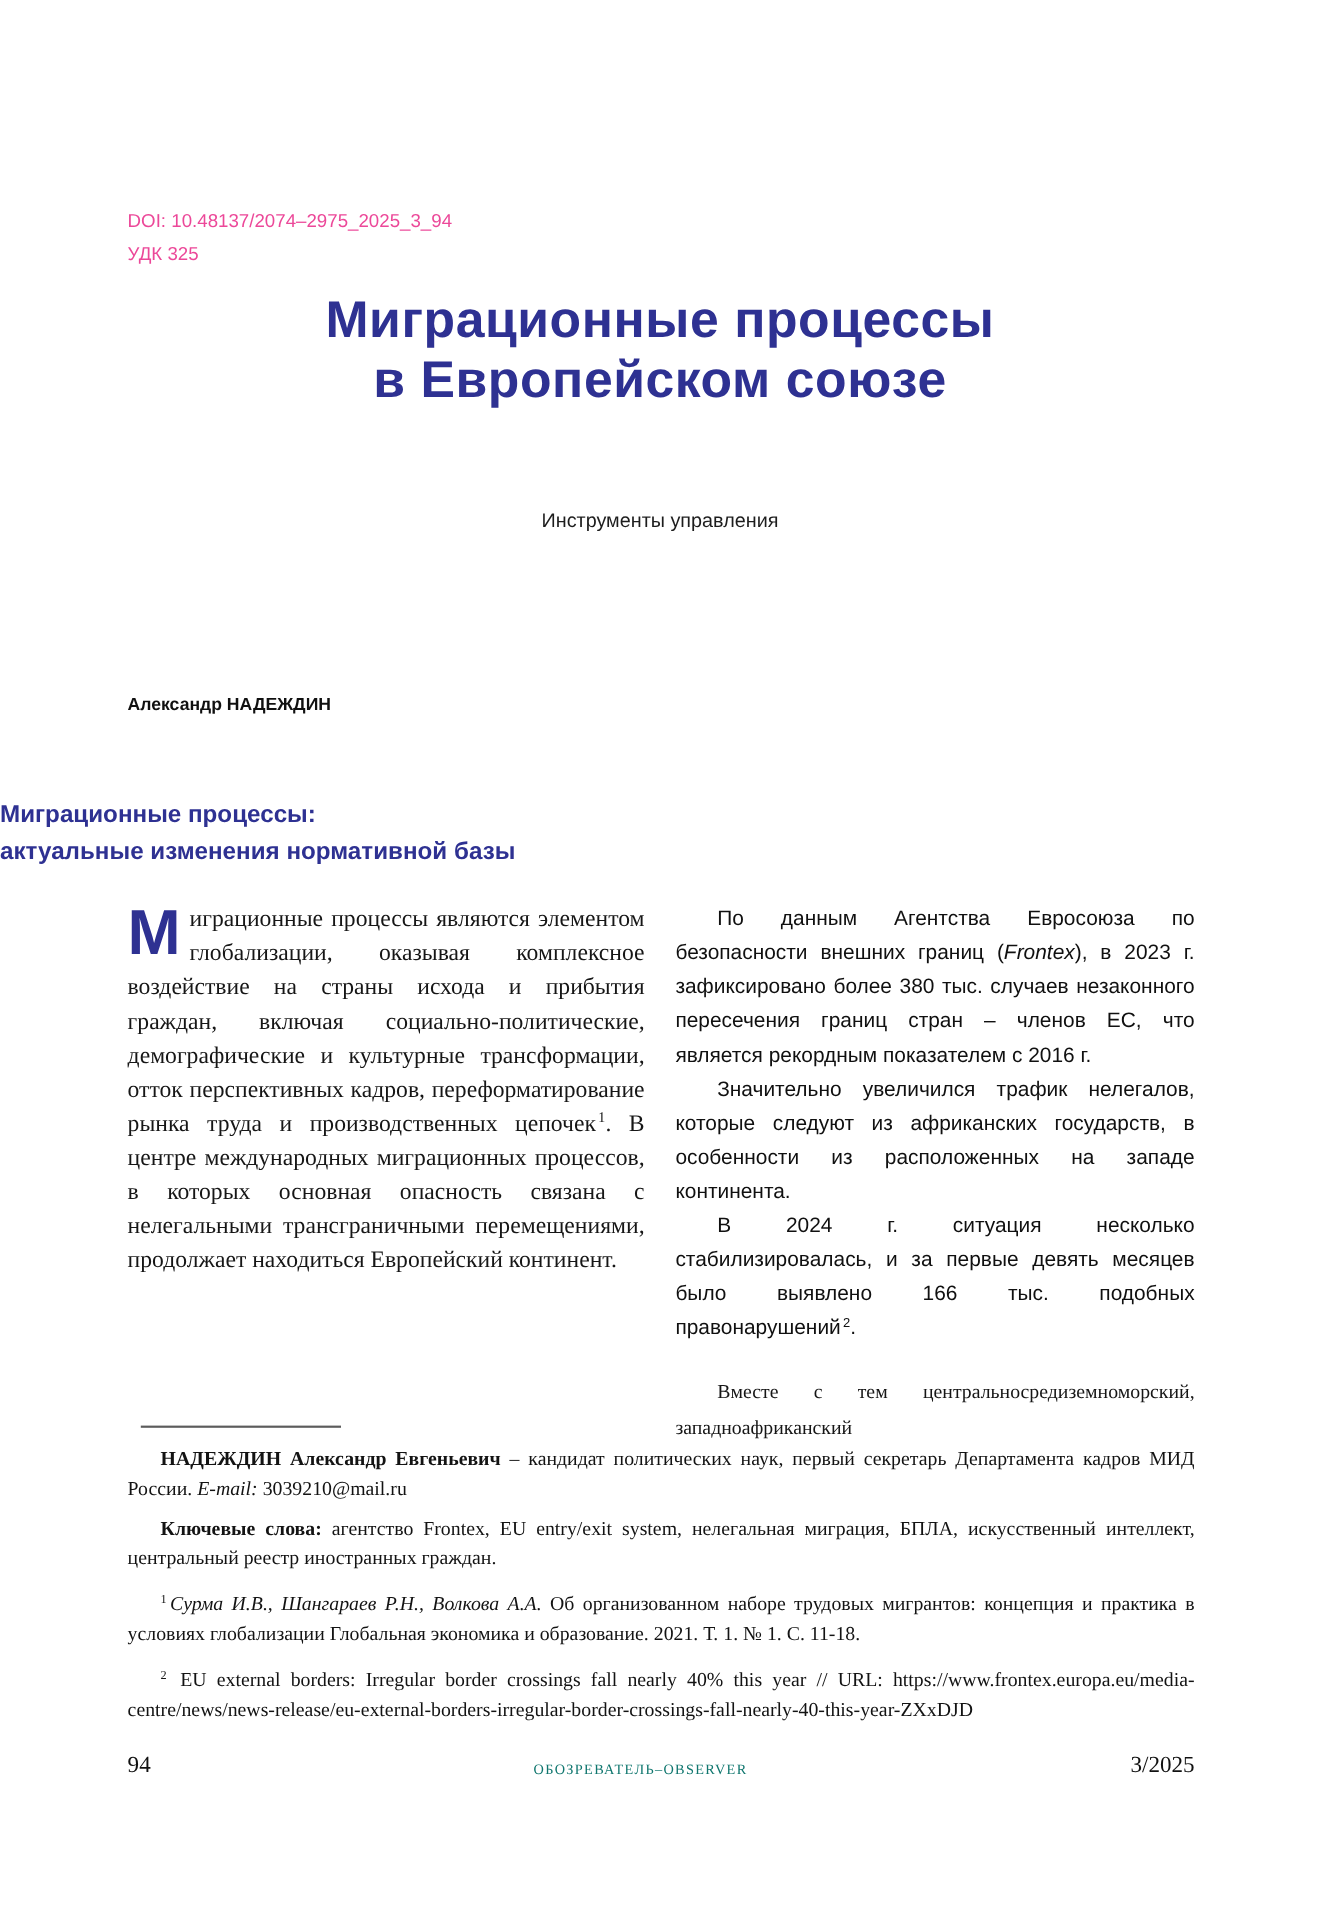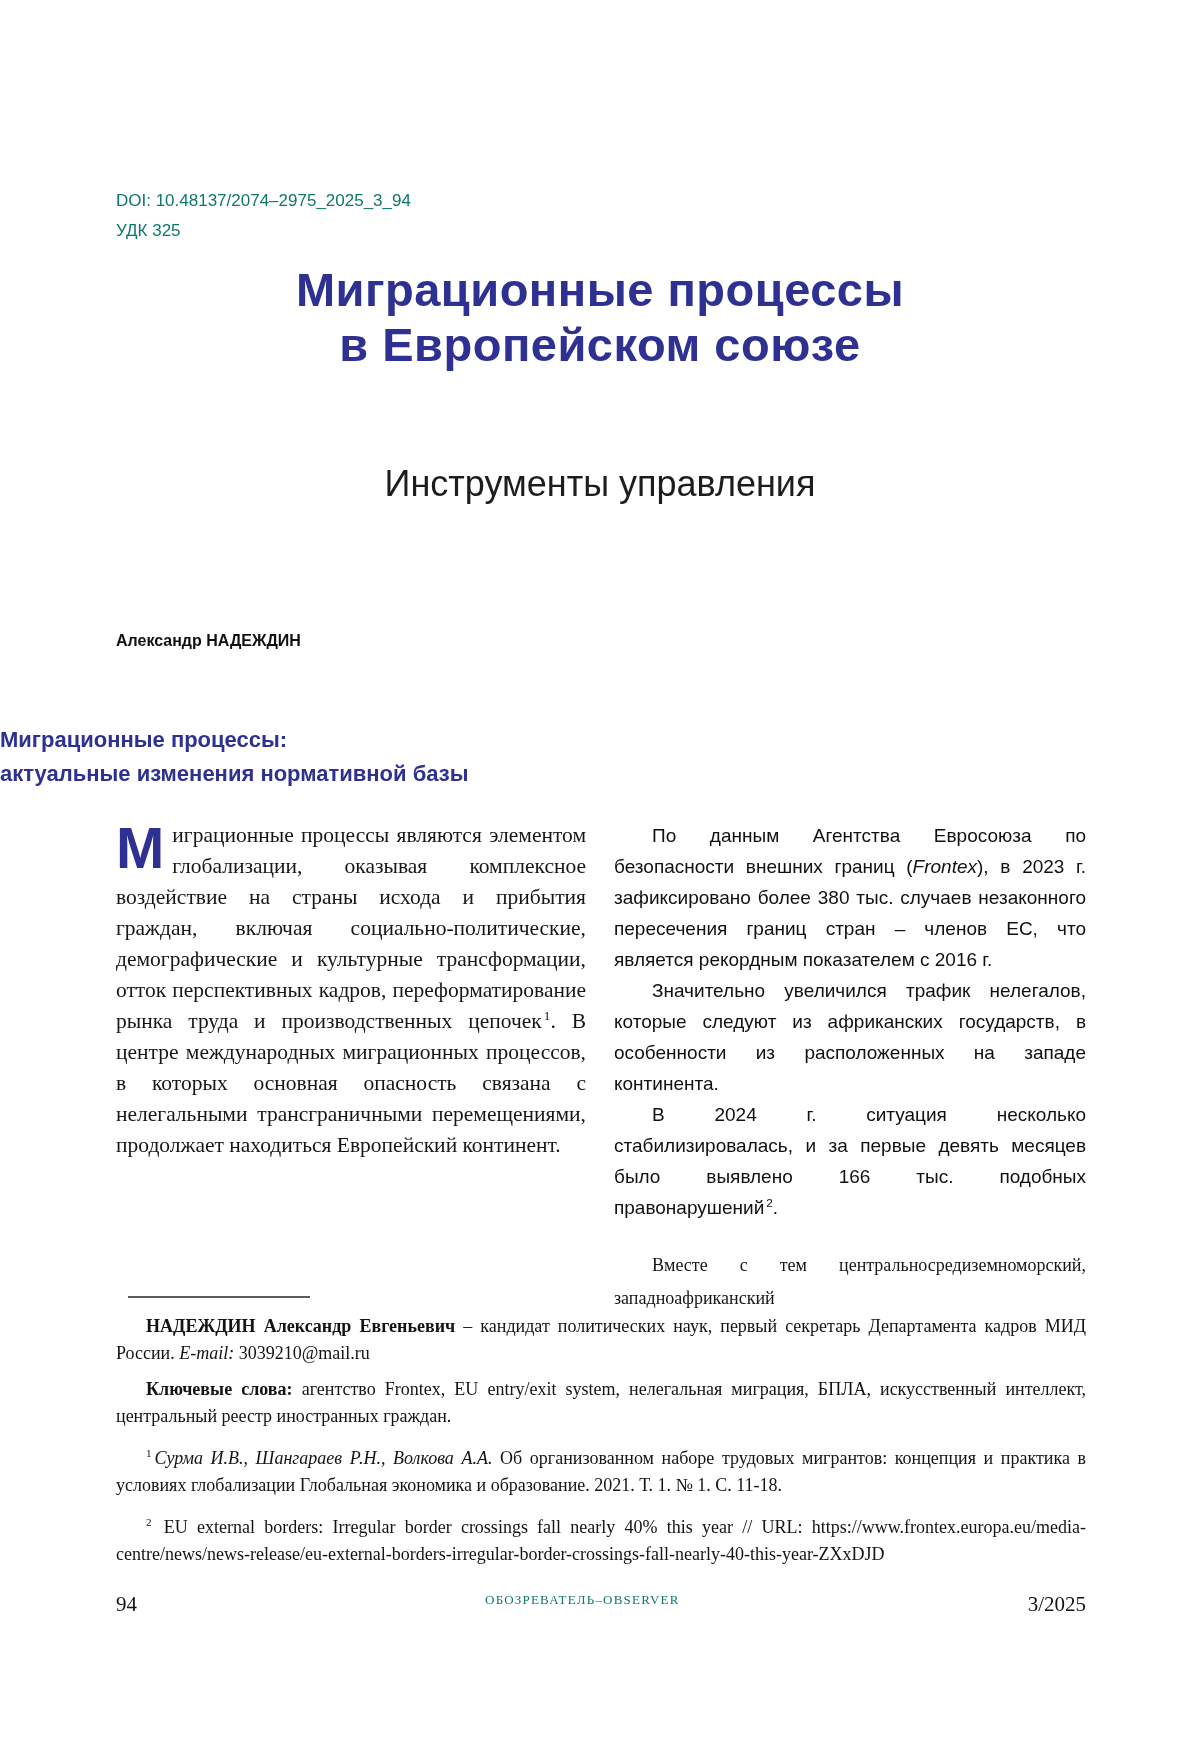--- a/index.html
+++ b/index.html
@@ -11,36 +11,36 @@
     background: #ffffff;
     margin: 0 auto;
     font-family: "Liberation Serif", serif;
     color: var(--ink);
     overflow: hidden;
   }
   
   .doi-block {
     position: absolute; left: 116px; top: 186px;
     font-family: "Liberation Sans", sans-serif;
-    font-size: 17px; line-height: 30px; color: #0f766e;
+    font-size: 17px; line-height: 30px; color: #ec4899;
   }
   
   .title {
     position: absolute; top: 262px; left: 0; width: 100%;
     margin: 0; text-align: center;
     font-family: "Liberation Sans", sans-serif;
     font-weight: bold; font-size: 47px; line-height: 55px;
     color: var(--accent); letter-spacing: 0.5px;
   }
   .title span { display: block; text-align: center; }
   .subtitle {
     position: absolute; top: 463px; left: 0; width: 100%;
     margin: 0; text-align: center;
     font-family: "Liberation Sans", sans-serif;
-    font-weight: normal; font-size: 36px; color: #1d1d1d;
+    font-weight: normal; font-size: 18px; color: #1d1d1d;
   }
   .author {
     position: absolute; top: 632px; left: 116px;
     font-family: "Liberation Sans", sans-serif;
     font-weight: bold; font-size: 16px; color: #101010;
   }
   .section-title {
     position: absolute; top: 723px; left: 0; width: 100%;
     margin: 0; text-align: left;
     font-family: "Liberation Sans", sans-serif;
@@ -80,21 +80,21 @@
   }
   .fn-rule { width: 182px; height: 2px; background: #5c5c5c; margin-left: 12px; }
   .fn-area p { margin: 0; text-align: justify; text-indent: 30px; }
   .fn-area p.bio { margin-top: 15px; }
   .fn-area p.keywords { margin-top: 9px; }
   .fn-area p.fn { margin-top: 15px; }
   .fn-area .fnref { margin-left: 0; margin-right: 3px; }
   
   .footer {
     position: absolute; top: 1592px; left: 116px; width: 970px;
-    display: flex; align-items: flex-start;
+    display: flex; align-items: flex-end;
   }
   .footer .pn, .footer .issue { font-size: 21px; color: #111; }
   .footer .journal {
     flex: 1; text-align: center; font-size: 13px;
     letter-spacing: 1.2px; color: #0f766e;
   }
   b, strong { font-weight: bold; }
   i, em { font-style: italic; }
 </style>
 </head>

